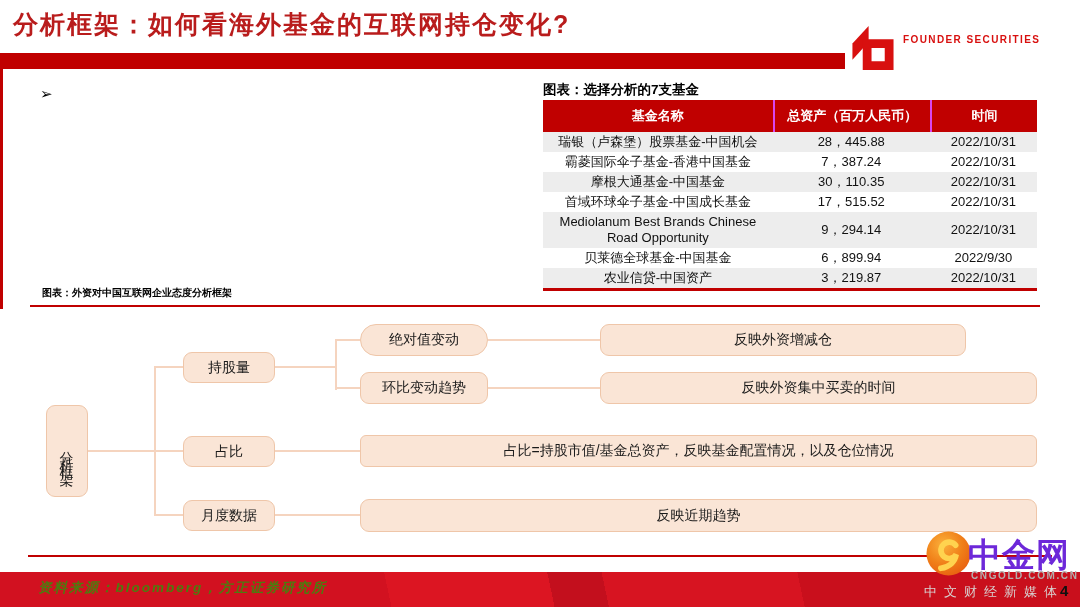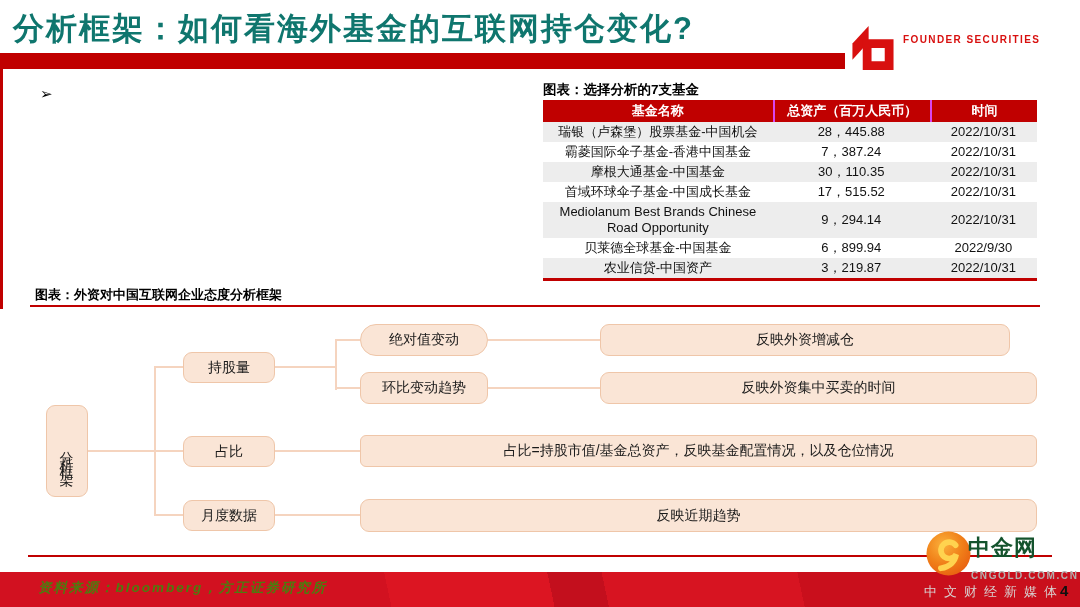--- a/index.html
+++ b/index.html
@@ -3,47 +3,47 @@
 <meta charset="utf-8">
 <style>
   html,body { margin:0; padding:0; background:#ffffff; }
   * { box-sizing:border-box; }
   .slide {
     position:relative; width:1080px; height:607px; background:#ffffff;
     overflow:hidden; font-family:"Liberation Sans", sans-serif; color:#111;
   }
   
   .slide-title {
-    position:absolute; left:13px; top:8px; font-size:31px; font-weight:700;
-    letter-spacing:2px; color:#0f766e;
+    position:absolute; left:13px; top:8px; font-size:25px; font-weight:700;
+    letter-spacing:2px; color:#b91c1c;
   }
   .top-bar { position:absolute; left:0; top:53px; width:845px; height:16px; background:#c00000; }
   .left-line { position:absolute; left:0; top:53px; width:3px; height:256px; background:#c00000; }
   .logo { position:absolute; left:851px; top:20px; width:220px; display:flex; align-items:flex-start; }
   .logo-text { margin-left:8px; }
   .logo-cn { font-size:27px; font-weight:700; color:#d8100f; letter-spacing:3px; line-height:30px; }
   .logo-en { font-size:10px; font-weight:700; color:#d8100f; letter-spacing:1.4px; margin-top:14px; }
   
   .bullet { position:absolute; left:40px; top:85px; font-size:15px; color:#000; }
   .intro {
     position:absolute; left:68px; top:82px; width:463px; font-size:17.5px;
     font-weight:600; line-height:24.3px; text-align:justify; color:#000;
   }
   
   .tbl-caption { position:absolute; left:543px; top:81px; font-size:13.5px; font-weight:700; color:#000; }
   .ftable { position:absolute; left:543px; top:100px; width:494px; border-bottom:3px solid #c00000; font-size:13px; }
-  .thead { display:flex; background:#c00000; color:#fff; font-weight:700; height:22px; }
+  .thead { display:flex; background:#c00000; color:#fff; font-weight:700; height:32px; }
   .th { display:flex; align-items:center; justify-content:center; }
   .th + .th { border-left:2px solid #d946ef; }
   .c1 { width:46.5%; } .c2 { width:31.8%; } .c3 { width:21.7%; }
   .tr { display:flex; min-height:20px; }
   .tr:nth-child(even) { background:#ededed; }
   .td { display:flex; align-items:center; justify-content:center; text-align:center; line-height:16px; padding:2px 3px; }
   
-  .diag-caption { position:absolute; left:35px; top:286px; font-size:13px; font-weight:700; color:#000; }
+  .diag-caption { position:absolute; left:42px; top:286px; font-size:10px; font-weight:700; color:#000; }
   .diag-underline { position:absolute; left:30px; top:305px; width:1010px; height:2px; background:#c00000; }
   .dbox {
     position:absolute; background:#fae5d6; border:1.5px solid #efc6a9; border-radius:9px;
     display:flex; align-items:center; justify-content:center; font-size:14px; color:#1a1a1a; text-align:center;
   }
   .root-box {
     left:46px; top:405px; width:42px; height:92px;
     writing-mode:vertical-rl; text-orientation:upright; letter-spacing:7px; padding-top:6px;
   }
   .hline, .vline { position:absolute; background:#f5d4bf; }
@@ -54,21 +54,21 @@
     position:absolute; left:0; top:572px; width:1080px; height:35px; z-index:2;
     background:linear-gradient(78deg,#d21120 0%,#d21120 36%,#dc1522 36%,#dc1522 51%,#c30f1d 51%,#c30f1d 56%,#d71421 56%,#d71421 74%,#c90f1c 74%,#c90f1c 100%);
   }
   .source {
     position:absolute; left:38px; top:579px; z-index:3; font-size:13.5px; font-style:italic;
     font-weight:600; letter-spacing:2px; color:#4d7c0f;
   }
   
   .wm { position:absolute; left:0; top:0; width:1080px; height:607px; z-index:4; pointer-events:none; }
   .wm-circle { position:absolute; left:926px; top:531px; }
-  .wm-name { position:absolute; left:968px; top:533px; font-size:22px; font-weight:700; color:#14532d; letter-spacing:1px; }
+  .wm-name { position:absolute; left:968px; top:533px; font-size:33px; font-weight:700; color:#6d28d9; letter-spacing:1px; }
   .wm-domain { position:absolute; left:971px; top:570px; font-size:10px; font-weight:700; color:#b5afae; letter-spacing:1.6px; }
   .wm-tagline { position:absolute; left:924px; top:582px; font-size:13px; color:#d8d2d1; letter-spacing:7px; display:flex; align-items:baseline; }
   .page-num { font-size:15px; font-weight:700; color:#101010; letter-spacing:0; margin-left:-4px; }
 </style>
 </head>
 <body>
 
 <div class="slide">
 
   <div class="slide-title">分析框架：如何看海外基金的互联网持仓变化?</div>
@@ -151,21 +151,21 @@
     <div class="hline" style="left:488px; top:387px; width:112px;"></div>
     <div class="hline" style="left:275px; top:450px; width:85px;"></div>
     <div class="hline" style="left:275px; top:514px; width:85px;"></div>
 
     <div class="dbox root-box">分析框架</div>
     <div class="dbox" style="left:183px; top:352px; width:92px;  height:31px;">持股量</div>
     <div class="dbox" style="left:183px; top:436px; width:92px;  height:31px;">占比</div>
     <div class="dbox" style="left:183px; top:500px; width:92px;  height:31px;">月度数据</div>
     <div class="dbox" style="left:360px; top:324px; width:128px; height:32px;border-radius:16px;">绝对值变动</div>
     <div class="dbox" style="left:360px; top:372px; width:128px; height:32px;">环比变动趋势</div>
-    <div class="dbox" style="left:600px; top:324px; width:410px; height:32px;">反映外资增减仓</div>
+    <div class="dbox" style="left:600px; top:324px; width:366px; height:32px;">反映外资增减仓</div>
     <div class="dbox" style="left:600px; top:372px; width:437px; height:32px;">反映外资集中买卖的时间</div>
     <div class="dbox" style="left:360px; top:435px; width:677px; height:32px;border-radius:6px;">占比=持股市值/基金总资产，反映基金配置情况，以及仓位情况</div>
     <div class="dbox" style="left:360px; top:499px; width:677px; height:33px;">反映近期趋势</div>
   </div>
 
   <div class="foot-line"></div>
   <div class="foot-band"></div>
   <div class="source">资料来源：bloomberg，方正证券研究所</div>
 
   <div class="wm">

